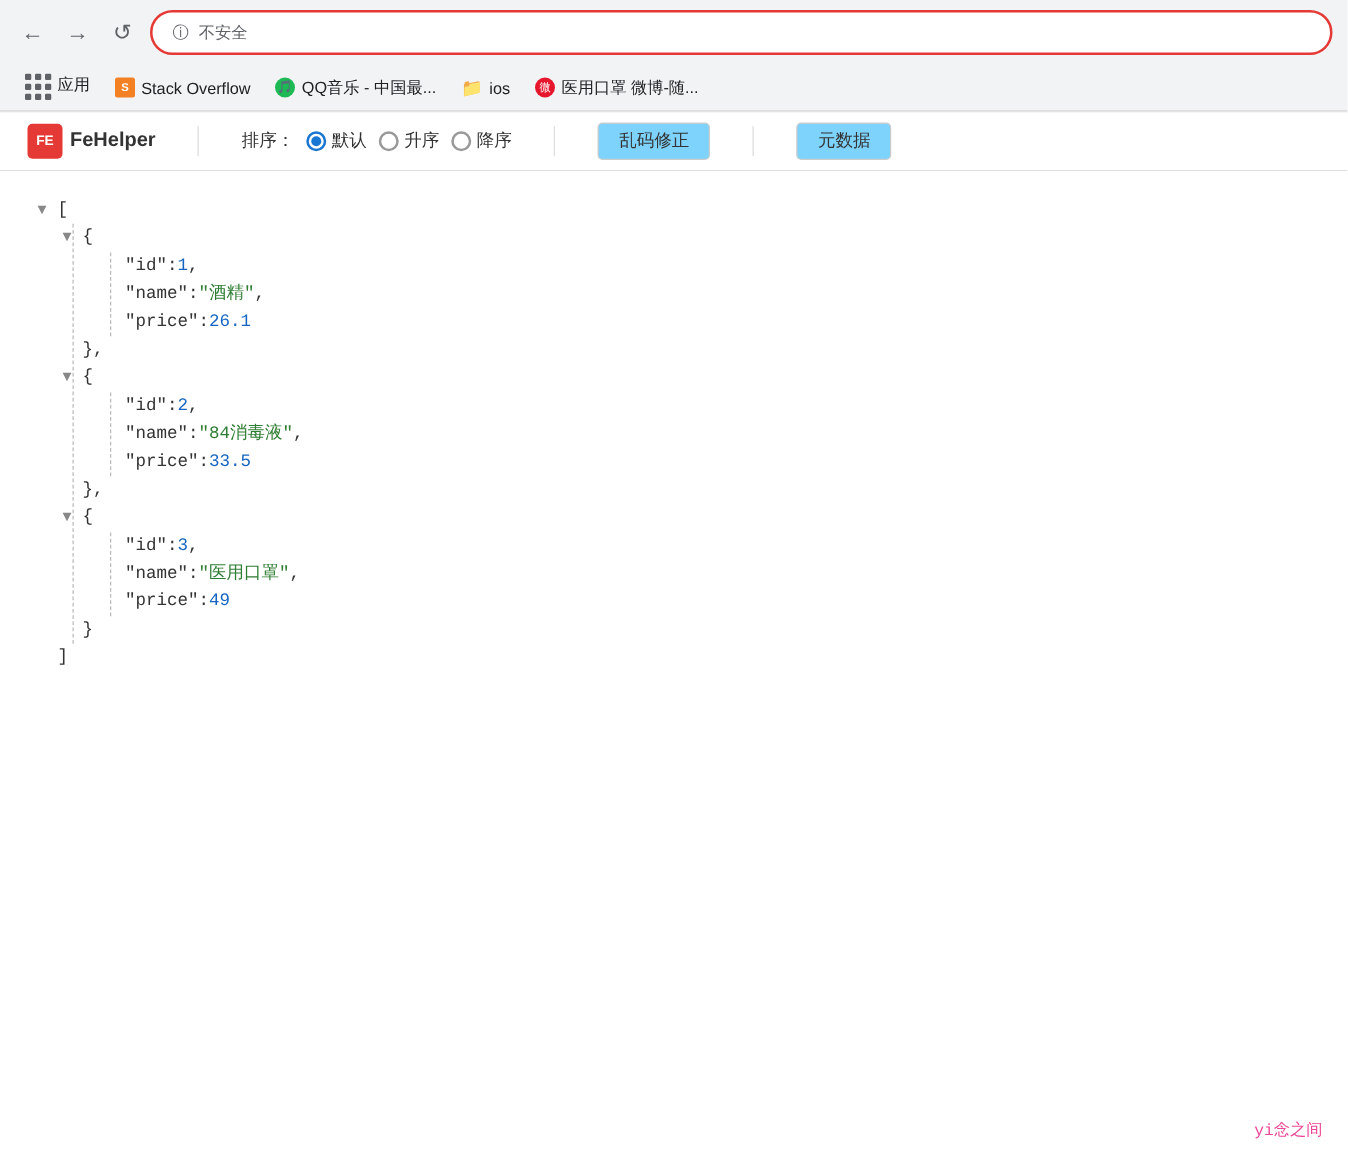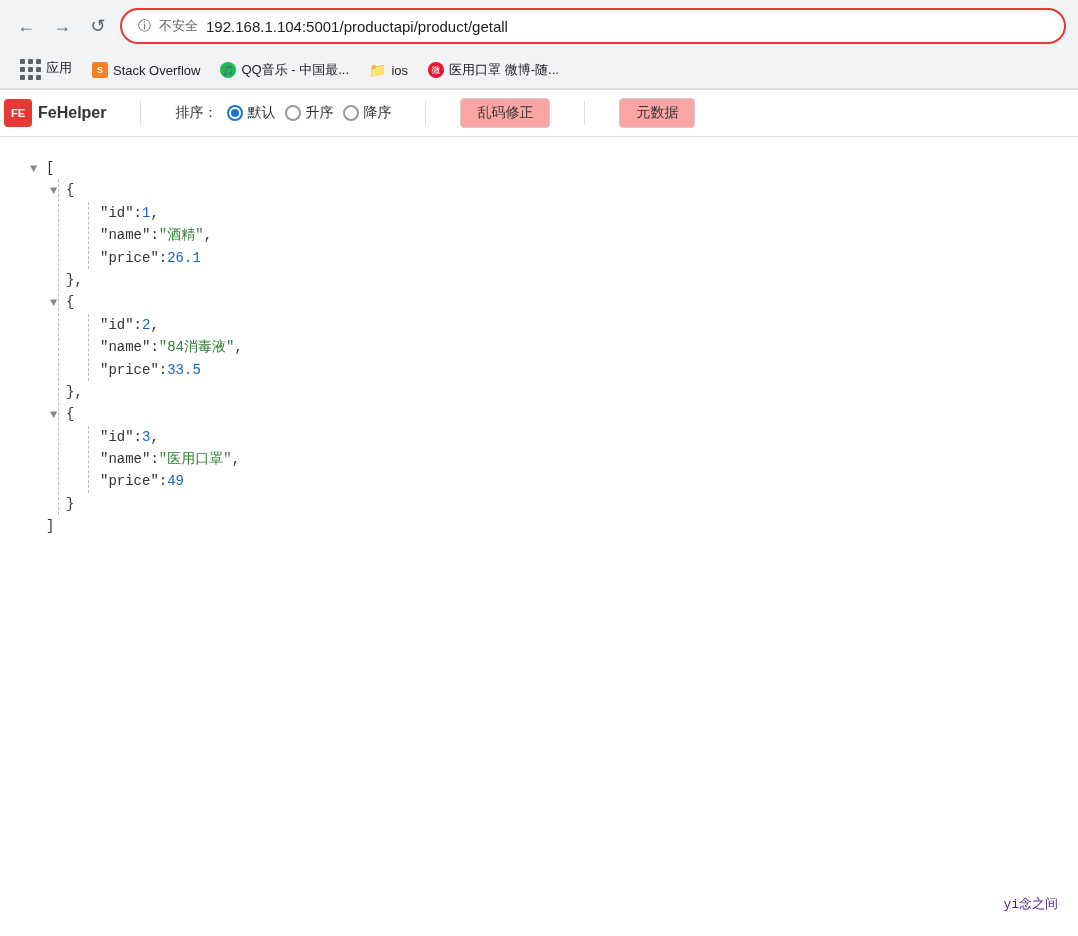--- a/index.html
+++ b/index.html
@@ -98,21 +98,21 @@
       background: #e6162d;
       border-radius: 50%;
       display: flex; align-items: center; justify-content: center;
       font-size: 9px; color: white;
     }
 
     
     .fehelper-bar {
       display: flex;
       align-items: center;
-      padding: 8px 4px;
+      padding: 8px 22px;
       gap: 34px;
       background: #fff;
       border-bottom: 1px solid #e0e0e0;
     }
     .fehelper-logo {
       display: flex; align-items: center; gap: 6px;
       font-size: 16px; font-weight: bold; color: #333;
     }
     .fe-icon {
       width: 28px; height: 28px;
@@ -137,21 +137,21 @@
     .radio-circle.checked::after {
       content: '';
       width: 8px; height: 8px; border-radius: 50%; background: #1976d2;
     }
     .radio-circle.unchecked {
       border-color: #999;
     }
     .fh-btn {
       padding: 5px 16px;
       border: 1px solid #ccc;
-      background: #fca5a5;
+      background: #7dd3fc;
       border-radius: 4px;
       cursor: pointer;
       font-size: 14px;
       color: #333;
     }
 
     
     .json-area {
       padding: 20px 30px;
       font-family: 'Courier New', monospace;
@@ -182,37 +182,36 @@
     .json-row {
       display: flex;
       align-items: baseline;
       position: relative;
     }
 
     .watermark {
       position: fixed;
       bottom: 20px;
       right: 20px;
-      color: #4c1d95;
+      color: #ec4899;
       font-size: 13px;
     }
   </style>
 </head>
 <body>
 
 <div class="browser-chrome">
   <div class="nav-bar">
     <button class="nav-btn">←</button>
     <button class="nav-btn">→</button>
     <button class="nav-btn">↺</button>
 
     <div class="address-bar-wrapper">
       <span class="lock-icon">ⓘ</span>
       <span class="lock-icon">不安全</span>
-      <span class="address-text">192.168.1.104:5001/productapi/product/getall</span>
     </div>
   </div>
 
   <div class="bookmarks-bar">
     <div class="bm-apps">
       <div class="apps-grid">
         <span></span>
           <span></span>
           <span></span>
         <span></span>

